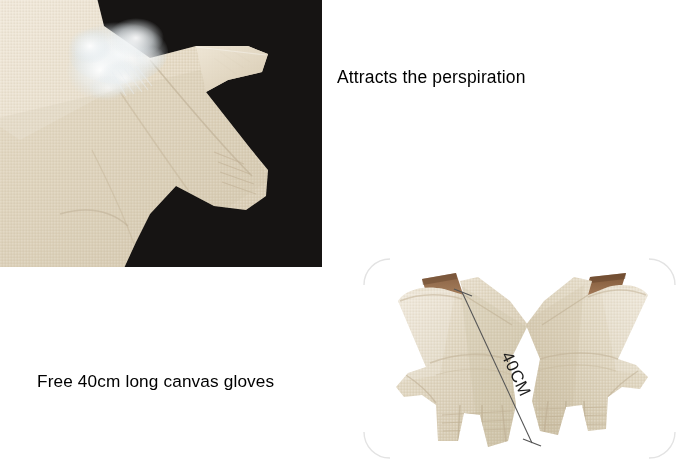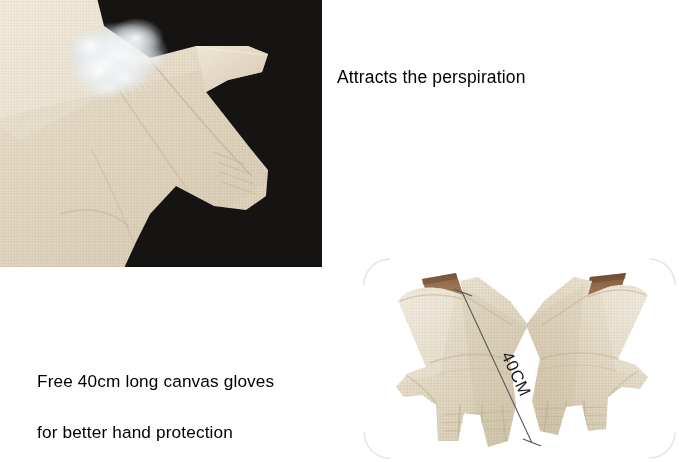--- a/index.html
+++ b/index.html
@@ -159,21 +159,20 @@
     </g>
   </svg>
 </div>
 
 <div class="text-right">
   <div class="blue-line">Attracts the perspiration</div>
 </div>
 
 <div class="text-left-lower">
   <div class="blue-line small">Free 40cm long canvas gloves</div>
-  <div class="blue-line small">for better hand protection</div>
 </div>
 
 <div class="photo-pair">
   <svg class="pp-svg" viewBox="0 0 319 207" xmlns="http://www.w3.org/2000/svg">
     <defs>
       <linearGradient id="gl2" x1="0.1" y1="0" x2="0.9" y2="1">
         <stop offset="0%" stop-color="#eee6d7"></stop>
         <stop offset="40%" stop-color="#e0d6c1"></stop>
         <stop offset="100%" stop-color="#cfc3a9"></stop>
       </linearGradient>

